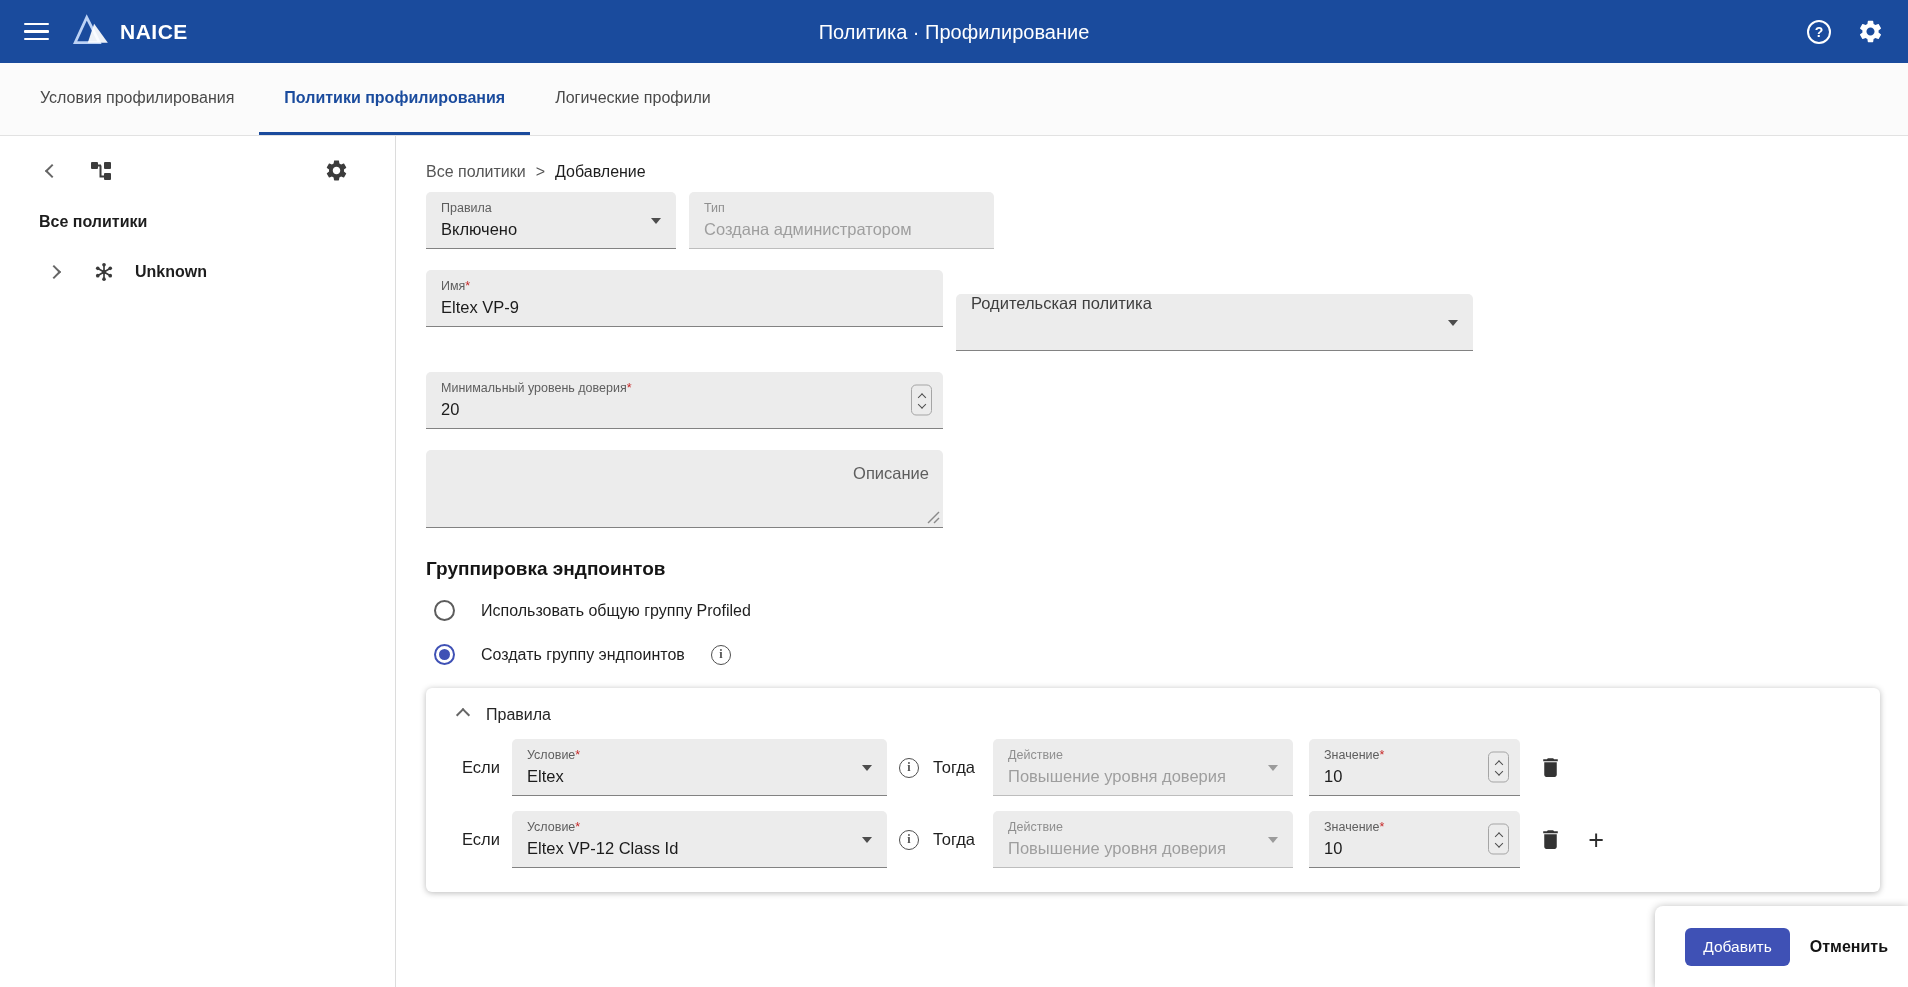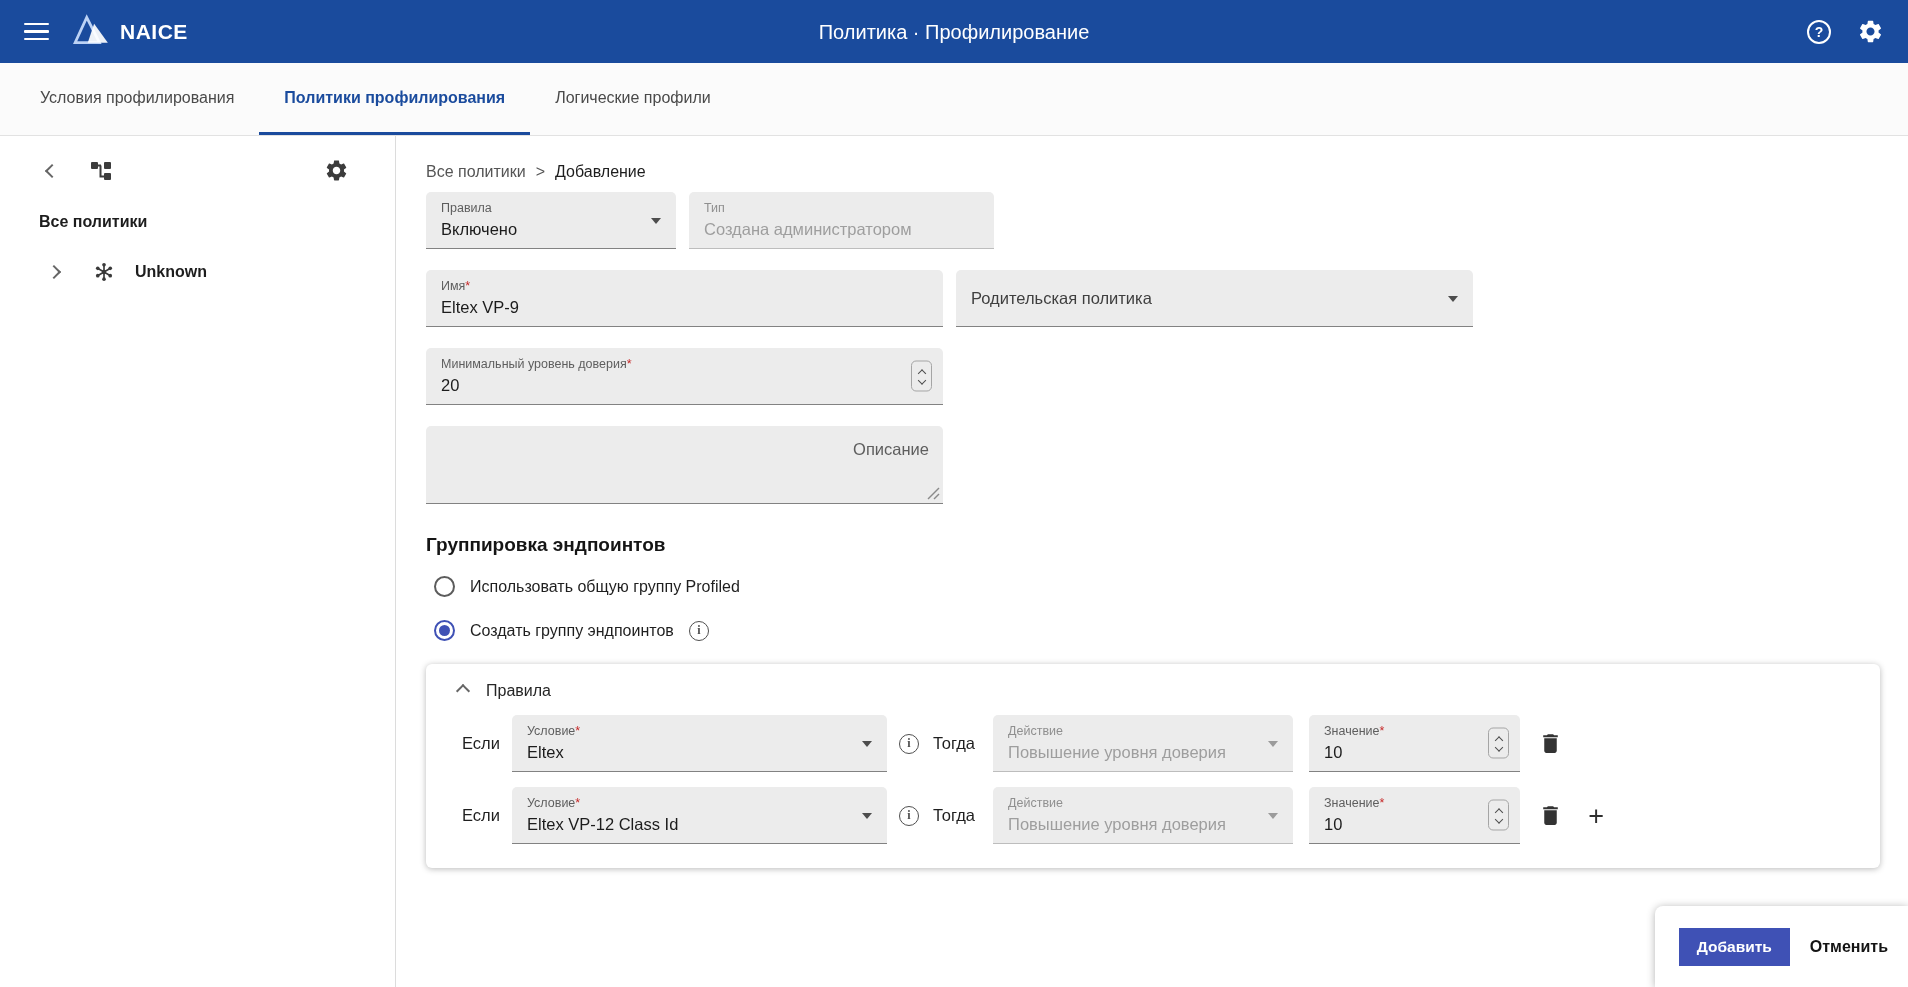--- a/index.html
+++ b/index.html
@@ -63,40 +63,40 @@
   .flabel { font-size:12.5px; color:#5e5e5e; line-height:14px; white-space:nowrap; }
   .req { color:#c62828; }
   .fvalue { font-size:16.5px; color:#1c1c1c; margin-top:5px; white-space:nowrap; overflow:hidden; }
   .fvalue.ghost { color:#9e9e9e; }
   .field.disabled { border-bottom-color:#bdbdbd; cursor:default; }
   .field.disabled .flabel { color:#8f8f8f; }
   .caret { position:absolute; right:15px; top:50%; margin-top:-2px; width:0; height:0;
            border-left:5.5px solid transparent; border-right:5.5px solid transparent;
            border-top:6px solid #4d4d4d; }
   .field.disabled .caret { border-top-color:#9b9b9b; }
-  .select-resting { display:flex; align-items:center; padding-top:0; }
+  .select-resting { display:flex; padding-top:0;margin-top:24px; }
   .select-resting .fvalue { margin-top:0; color:#3f3f3f; }
 
   .stepper { position:absolute; right:11px; top:50%; transform:translateY(-50%); width:21px; height:31px;
              border:1px solid #a5a5a5; border-radius:5px; display:flex; flex-direction:column;
              align-items:center; justify-content:center; cursor:pointer; }
   .stepper .chev { width:6px; height:6px; border-width:1.6px; border-color:#4d4d4d; }
   .stepper .up { margin-bottom:2px; margin-top:3px; }
   .stepper .down { transform:rotate(45deg); margin-top:-1px; margin-bottom:2px; }
 
   .textarea { position:relative; width:517px; height:78px; background:#ececec;
               border-radius:5px 5px 0 0; border-bottom:1px solid #828282;
               padding:14px 14px 0 15px; margin-bottom:30px; cursor:text; }
   .textarea .resting { font-size:16.5px; color:#5e5e5e;text-align:right; }
   .resize-handle { position:absolute; right:3px; bottom:3px; cursor:nwse-resize; }
   .resize-handle svg { display:block; }
 
   
   .section-title { font-size:19px; font-weight:bold; color:#151515; margin:4px 0 20px; }
-  .radio-row { display:flex; align-items:center; gap:15px; margin:0 0 23px 8px; cursor:pointer; height:21px; }
+  .radio-row { display:flex; align-items:center; gap:26px; margin:0 0 23px 8px; cursor:pointer; height:21px; }
   .radio { width:21px; height:21px; border:2px solid #5c5c5c; border-radius:50%; position:relative; flex:0 0 21px; }
   .radio.checked { border-color:#3f51b5; }
   .radio.checked::after { content:""; position:absolute; inset:3px; background:#3f51b5; border-radius:50%; }
   .radio-label { font-size:16px; color:#1f1f1f; }
   .icon-info { width:20px; height:20px; border:1.7px solid #4f4f4f; border-radius:50%;
                display:inline-flex; align-items:center; justify-content:center; flex:0 0 20px;
                font-size:12px; color:#4f4f4f; font-weight:bold;
                font-family:"Liberation Serif", serif; cursor:pointer; }
 
   
@@ -117,22 +117,22 @@
   .icon-trash { margin-left:18px; cursor:pointer; }
   .icon-trash svg { width:25px; height:25px; fill:#333; display:block; }
   .icon-plus { margin-left:20px; width:26px; text-align:center; font-size:27px; font-weight:500;
                color:#2e2e2e; cursor:pointer; line-height:26px; }
 
   
   .footer-actions { position:absolute; right:0; bottom:0; width:253px; height:81px; background:#fff;
                     border-radius:8px 0 0 0; box-shadow:0 1px 9px rgba(0,0,0,.3);
                     display:flex; align-items:center; justify-content:flex-end;
                     gap:20px; padding-right:20px; z-index:10; }
-  .btn-primary { background:#3f51b5; color:#fff; border:none; border-radius:0; height:38px;
-                 padding:0 18px; font-size:15.5px; font-weight:700;
+  .btn-primary { background:#3f51b5; color:#fff; border:none; border-radius:6px; height:38px;
+                 padding:0 18px; font-size:15.5px; font-weight:400;
                  font-family:"Liberation Sans", sans-serif; cursor:pointer; }
   .btn-text { background:none; border:none; color:#141414; font-size:16px; font-weight:bold;
               font-family:"Liberation Sans", sans-serif; cursor:pointer; padding:0; }
 </style>
 </head>
 <body>
 
 <header class="appbar">
   <div class="hamburger">
       <span></span>

